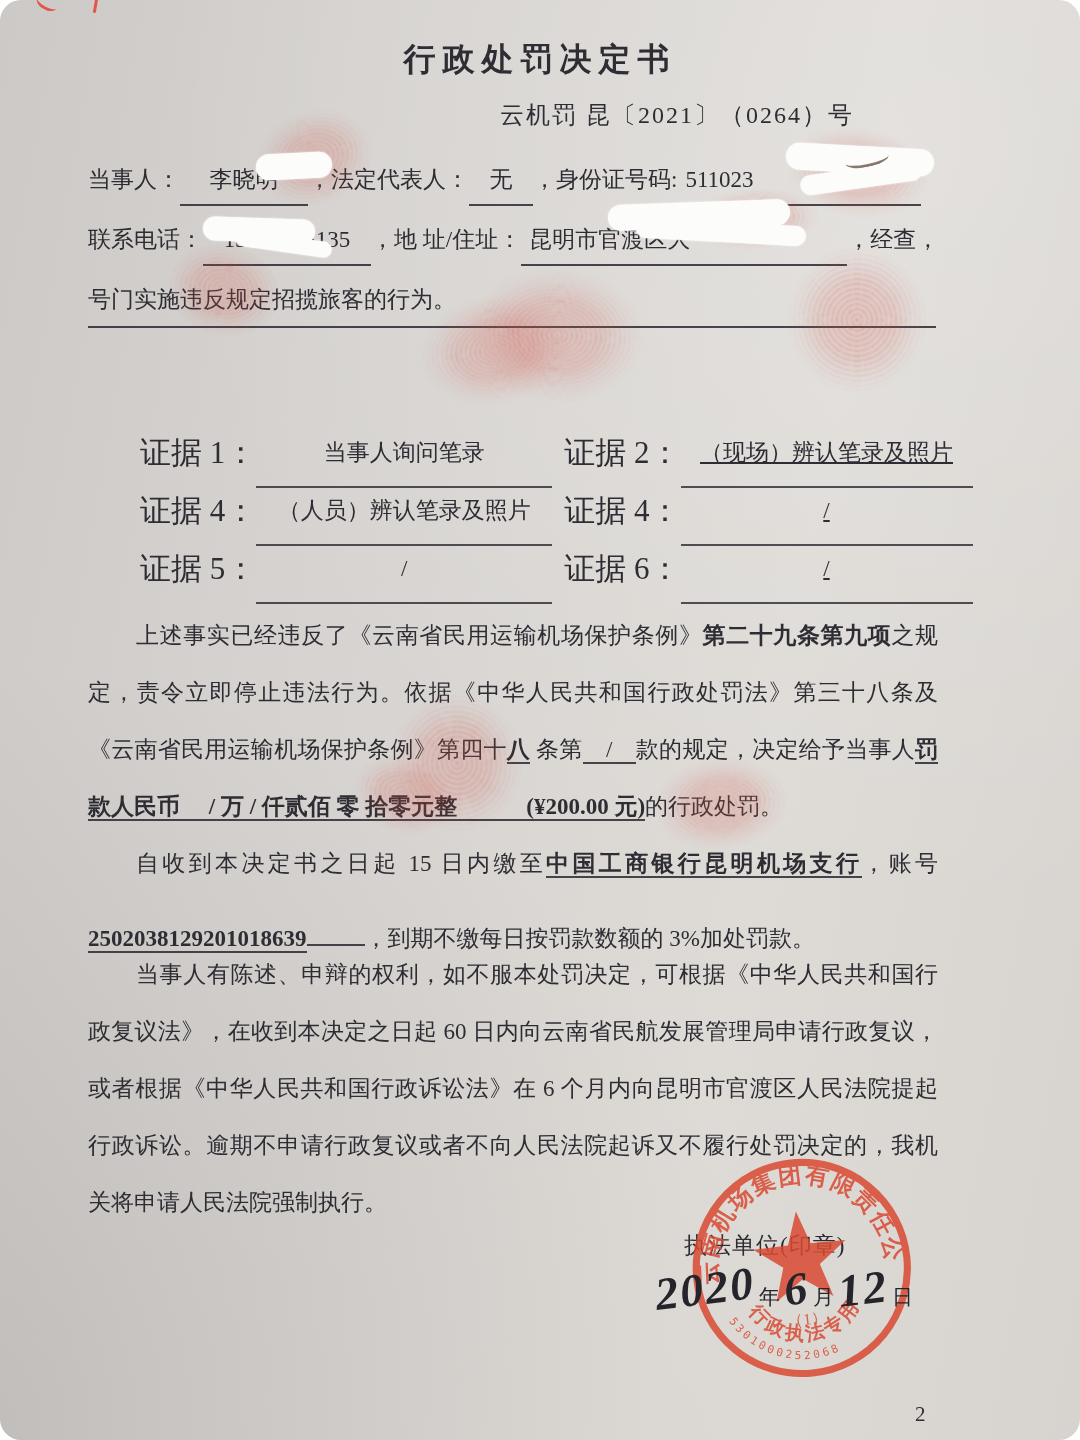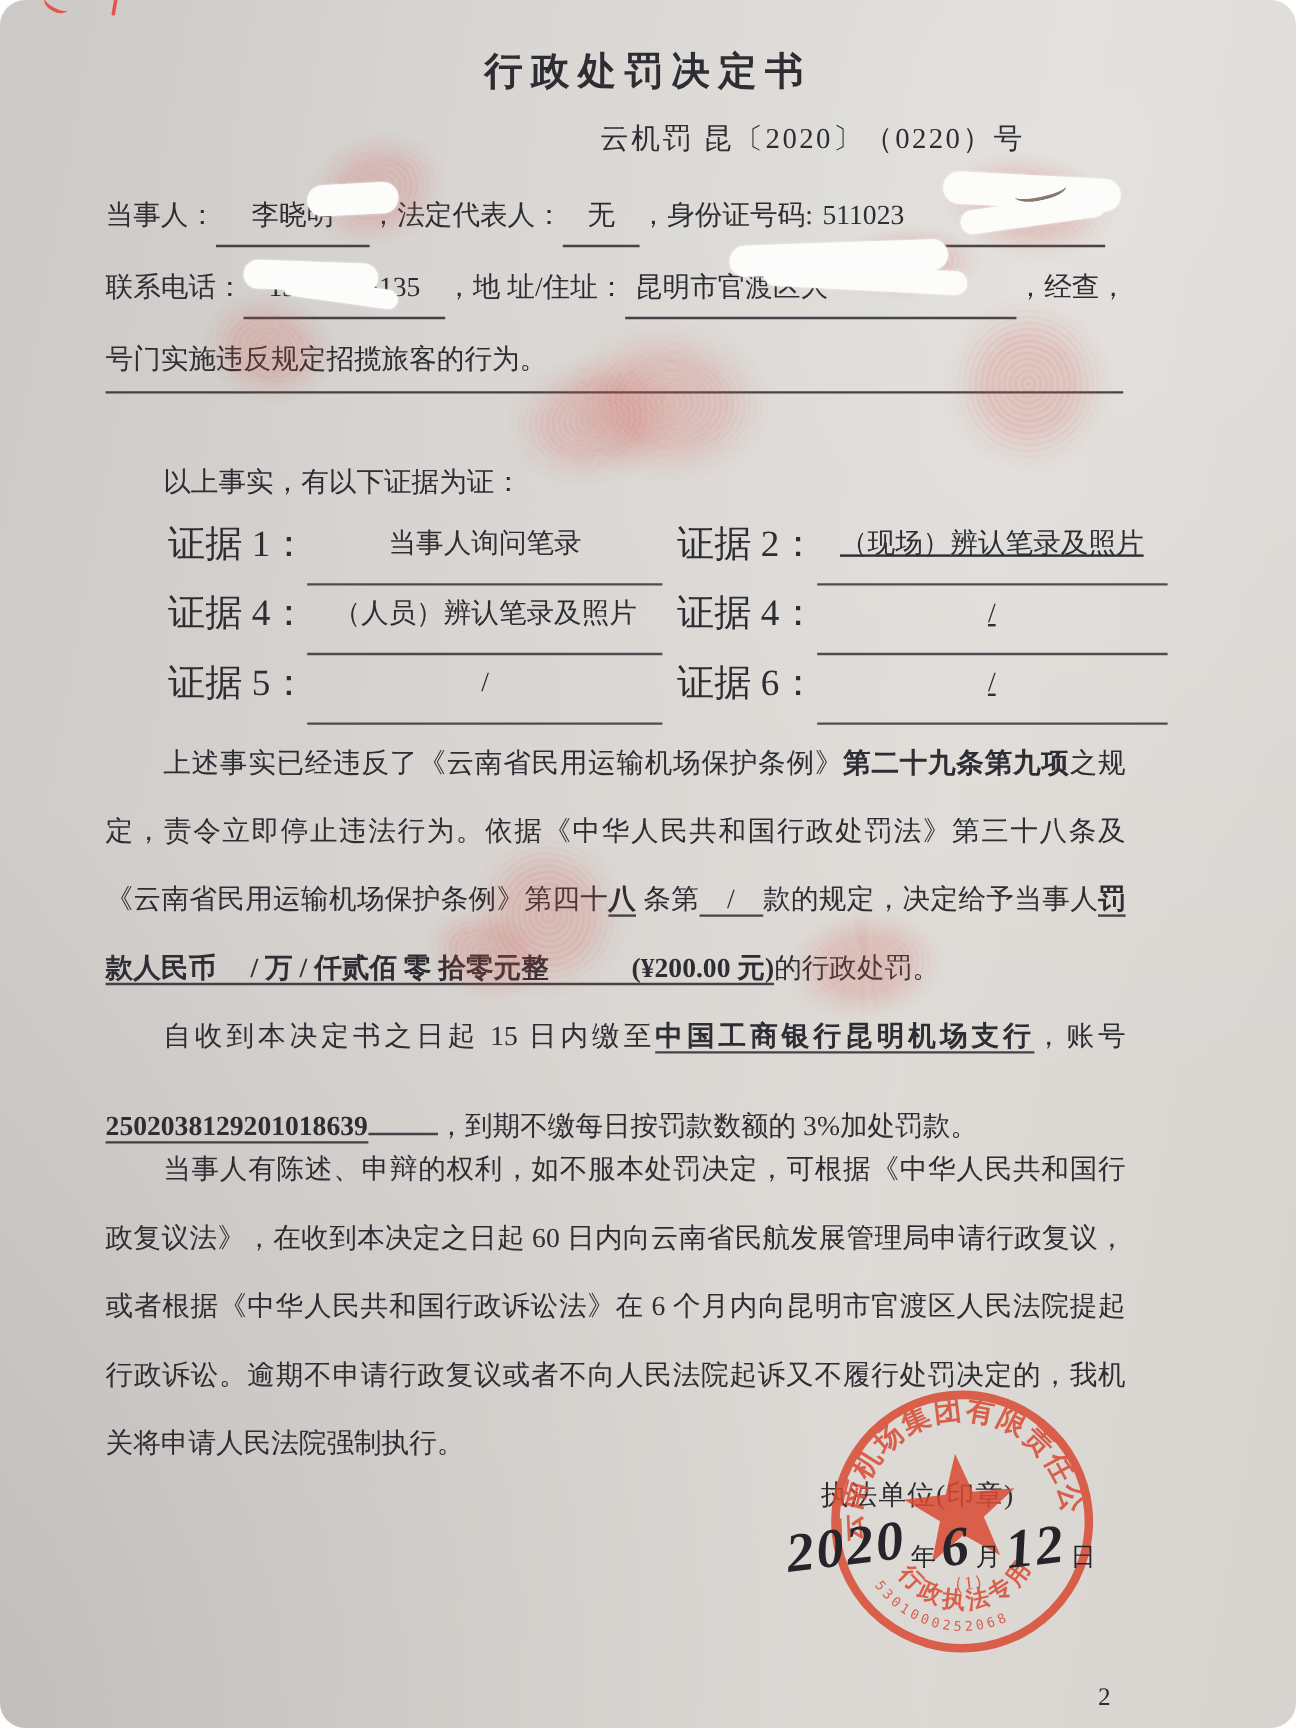--- a/index.html
+++ b/index.html
@@ -86,35 +86,34 @@
 </style>
 </head>
 <body>
 
 <div class="page">
 
   <div class="pen-a"></div>
   <div class="pen-b"></div>
 
   <div class="txt doc-title">行政处罚决定书</div>
-  <div class="txt doc-no">云机罚 昆〔2020〕（0220）号</div>
+  <div class="txt doc-no">云机罚 昆〔2021〕（0264）号</div>
 
   <div class="txt flow para-a">
     <div class="nowrap-line">
       <span>当事人：</span><span class="fld" style="width:128px">李晓明</span><span>，法定代表人：</span><span class="fld" style="width:64px">无</span><span>，身份证号码:</span><span class="fld left" style="width:244px">511023</span>
     </div>
     <div class="nowrap-line">
       <span>联系电话：</span><span class="fld" style="width:168px"><span>13520</span> <span>5135</span></span><span>，地 址/住址：</span><span class="fld left" style="width:326px">昆明市官渡区大</span><span>，经查，</span>
     </div>
     <div class="nowrap-line">
       <span class="u" style="display:inline-block;width:848px;height:58px;">号门实施违反规定招揽旅客的行为。</span>
     </div>
   </div>
 
-  <div class="txt facts-intro">以上事实，有以下证据为证：</div>
 
   <div class="txt ev-table">
     <div class="ev-row">
       <span class="ev-label">证据 1：</span>
       <span class="ev-val c1">当事人询问笔录</span>
       <span class="ev-label">证据 2：</span>
       <span class="ev-val c2">（现场）辨认笔录及照片</span>
     </div>
     <div class="ev-row">
       <span class="ev-label">证据 4：</span>

